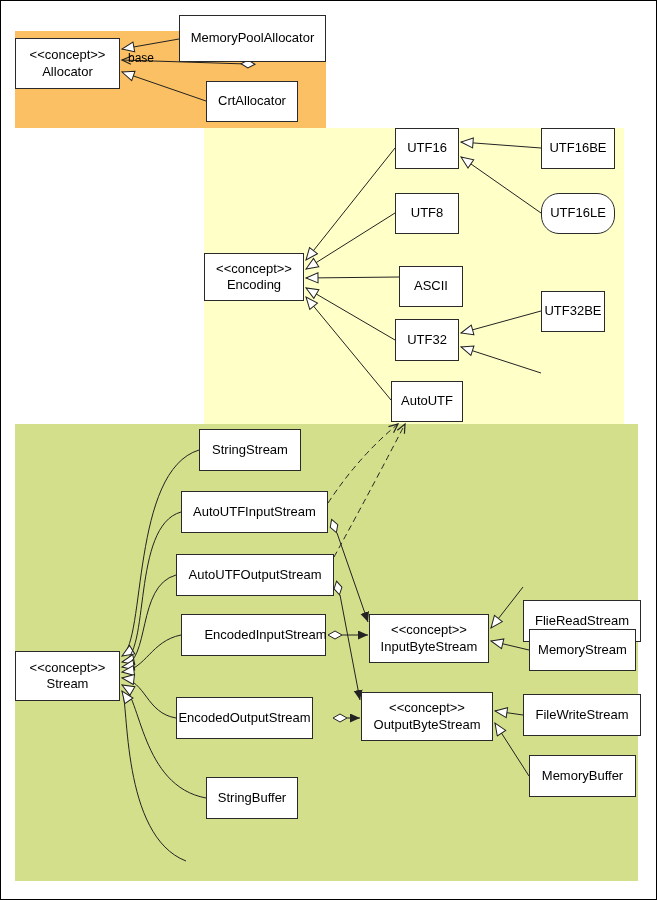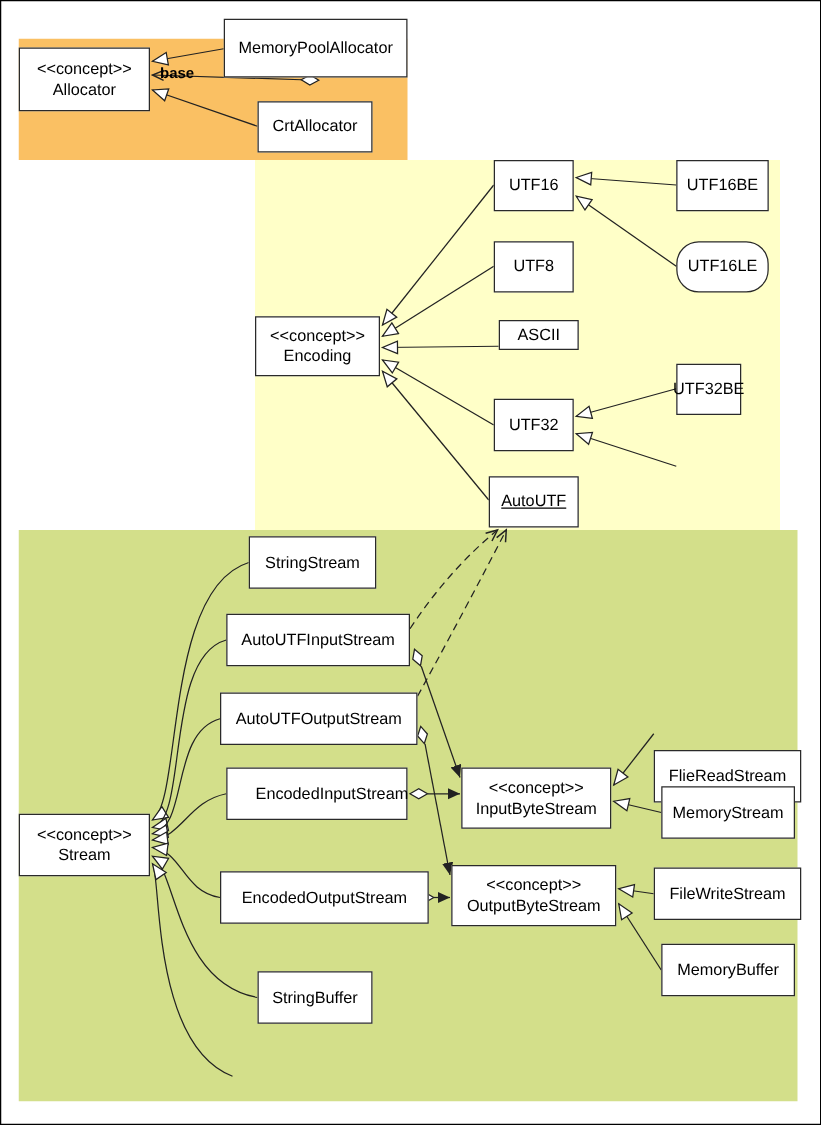--- a/index.html
+++ b/index.html
@@ -32,21 +32,21 @@
     line-height: 1.25;
     color: #000000;
     text-align: left;
     white-space: nowrap;
   }
 
   .edge-label {
     position: absolute;
     z-index: 3;
     font-size: 12px;
-    font-weight: bold;
+    font-weight: normal;
     color: #000000;
   }
 </style>
 </head>
 <body>
 
 <div class="canvas">
 
   <div class="region" style="left: 14px; top: 30px; width: 311px; height: 97px; background-color: rgb(250, 192, 99);"></div>
   <div class="region" style="left: 203px; top: 127px; width: 420px; height: 296px; background-color: rgb(255, 255, 200);"></div>
@@ -135,56 +135,56 @@
   <div class="node" style="left:203px; top:252px; width:100px; height:48px;">
     <span>&lt;&lt;concept&gt;&gt;</span>
     <span>Encoding</span>
   </div>
   <div class="node" style="left:394px; top:127px; width:64px; height:41px;">
     <span>UTF16</span>
   </div>
   <div class="node" style="left:394px; top:192px; width:64px; height:41px;">
     <span>UTF8</span>
   </div>
-  <div class="node" style="left:398px; top:255px; width:64px; height:24px;">
+  <div class="node" style="left:398px; top:265px; width:64px; height:41px;">
     <span>ASCII</span>
   </div>
   <div class="node" style="left:394px; top:318px; width:64px; height:42px;">
     <span>UTF32</span>
   </div>
-  <div class="node" style="left:390px; top:380px; width:72px; height:41px;text-decoration:underline;">
+  <div class="node" style="left:390px; top:380px; width:72px; height:41px;">
     <span>AutoUTF</span>
   </div>
   <div class="node" style="left:540px; top:127px; width:74px; height:41px;">
     <span>UTF16BE</span>
   </div>
   <div class="node" style="left:540px; top:192px; width:74px; height:41px;border-radius:18px;">
     <span>UTF16LE</span>
   </div>
-  <div class="node" style="left:540px; top:290px; width:52px; height:41px;">
+  <div class="node" style="left:540px; top:290px; width:64px; height:41px;">
     <span>UTF32BE</span>
   </div>
 
   <div class="node" style="left:14px; top:650px; width:105px; height:50px;">
     <span>&lt;&lt;concept&gt;&gt;</span>
     <span>Stream</span>
   </div>
   <div class="node" style="left:198px; top:428px; width:102px; height:42px;">
     <span>StringStream</span>
   </div>
   <div class="node" style="left:180px; top:490px; width:147px; height:42px;">
     <span>AutoUTFInputStream</span>
   </div>
   <div class="node" style="left:175px; top:553px; width:158px; height:42px;">
     <span>AutoUTFOutputStream</span>
   </div>
   <div class="node" style="left:180px; top:613px; width:145px; height:42px;padding-left:24px;">
     <span>EncodedInputStream</span>
   </div>
-  <div class="node" style="left:175px; top:696px; width:167px; height:42px;">
+  <div class="node" style="left:175px; top:696px; width:137px; height:42px;">
     <span>EncodedOutputStream</span>
   </div>
   <div class="node" style="left:205px; top:776px; width:92px; height:42px;">
     <span>StringBuffer</span>
   </div>
   <div class="node" style="left:368px; top:613px; width:120px; height:49px;">
     <span>&lt;&lt;concept&gt;&gt;</span>
     <span>InputByteStream</span>
   </div>
   <div class="node" style="left:360px; top:691px; width:132px; height:49px;">

